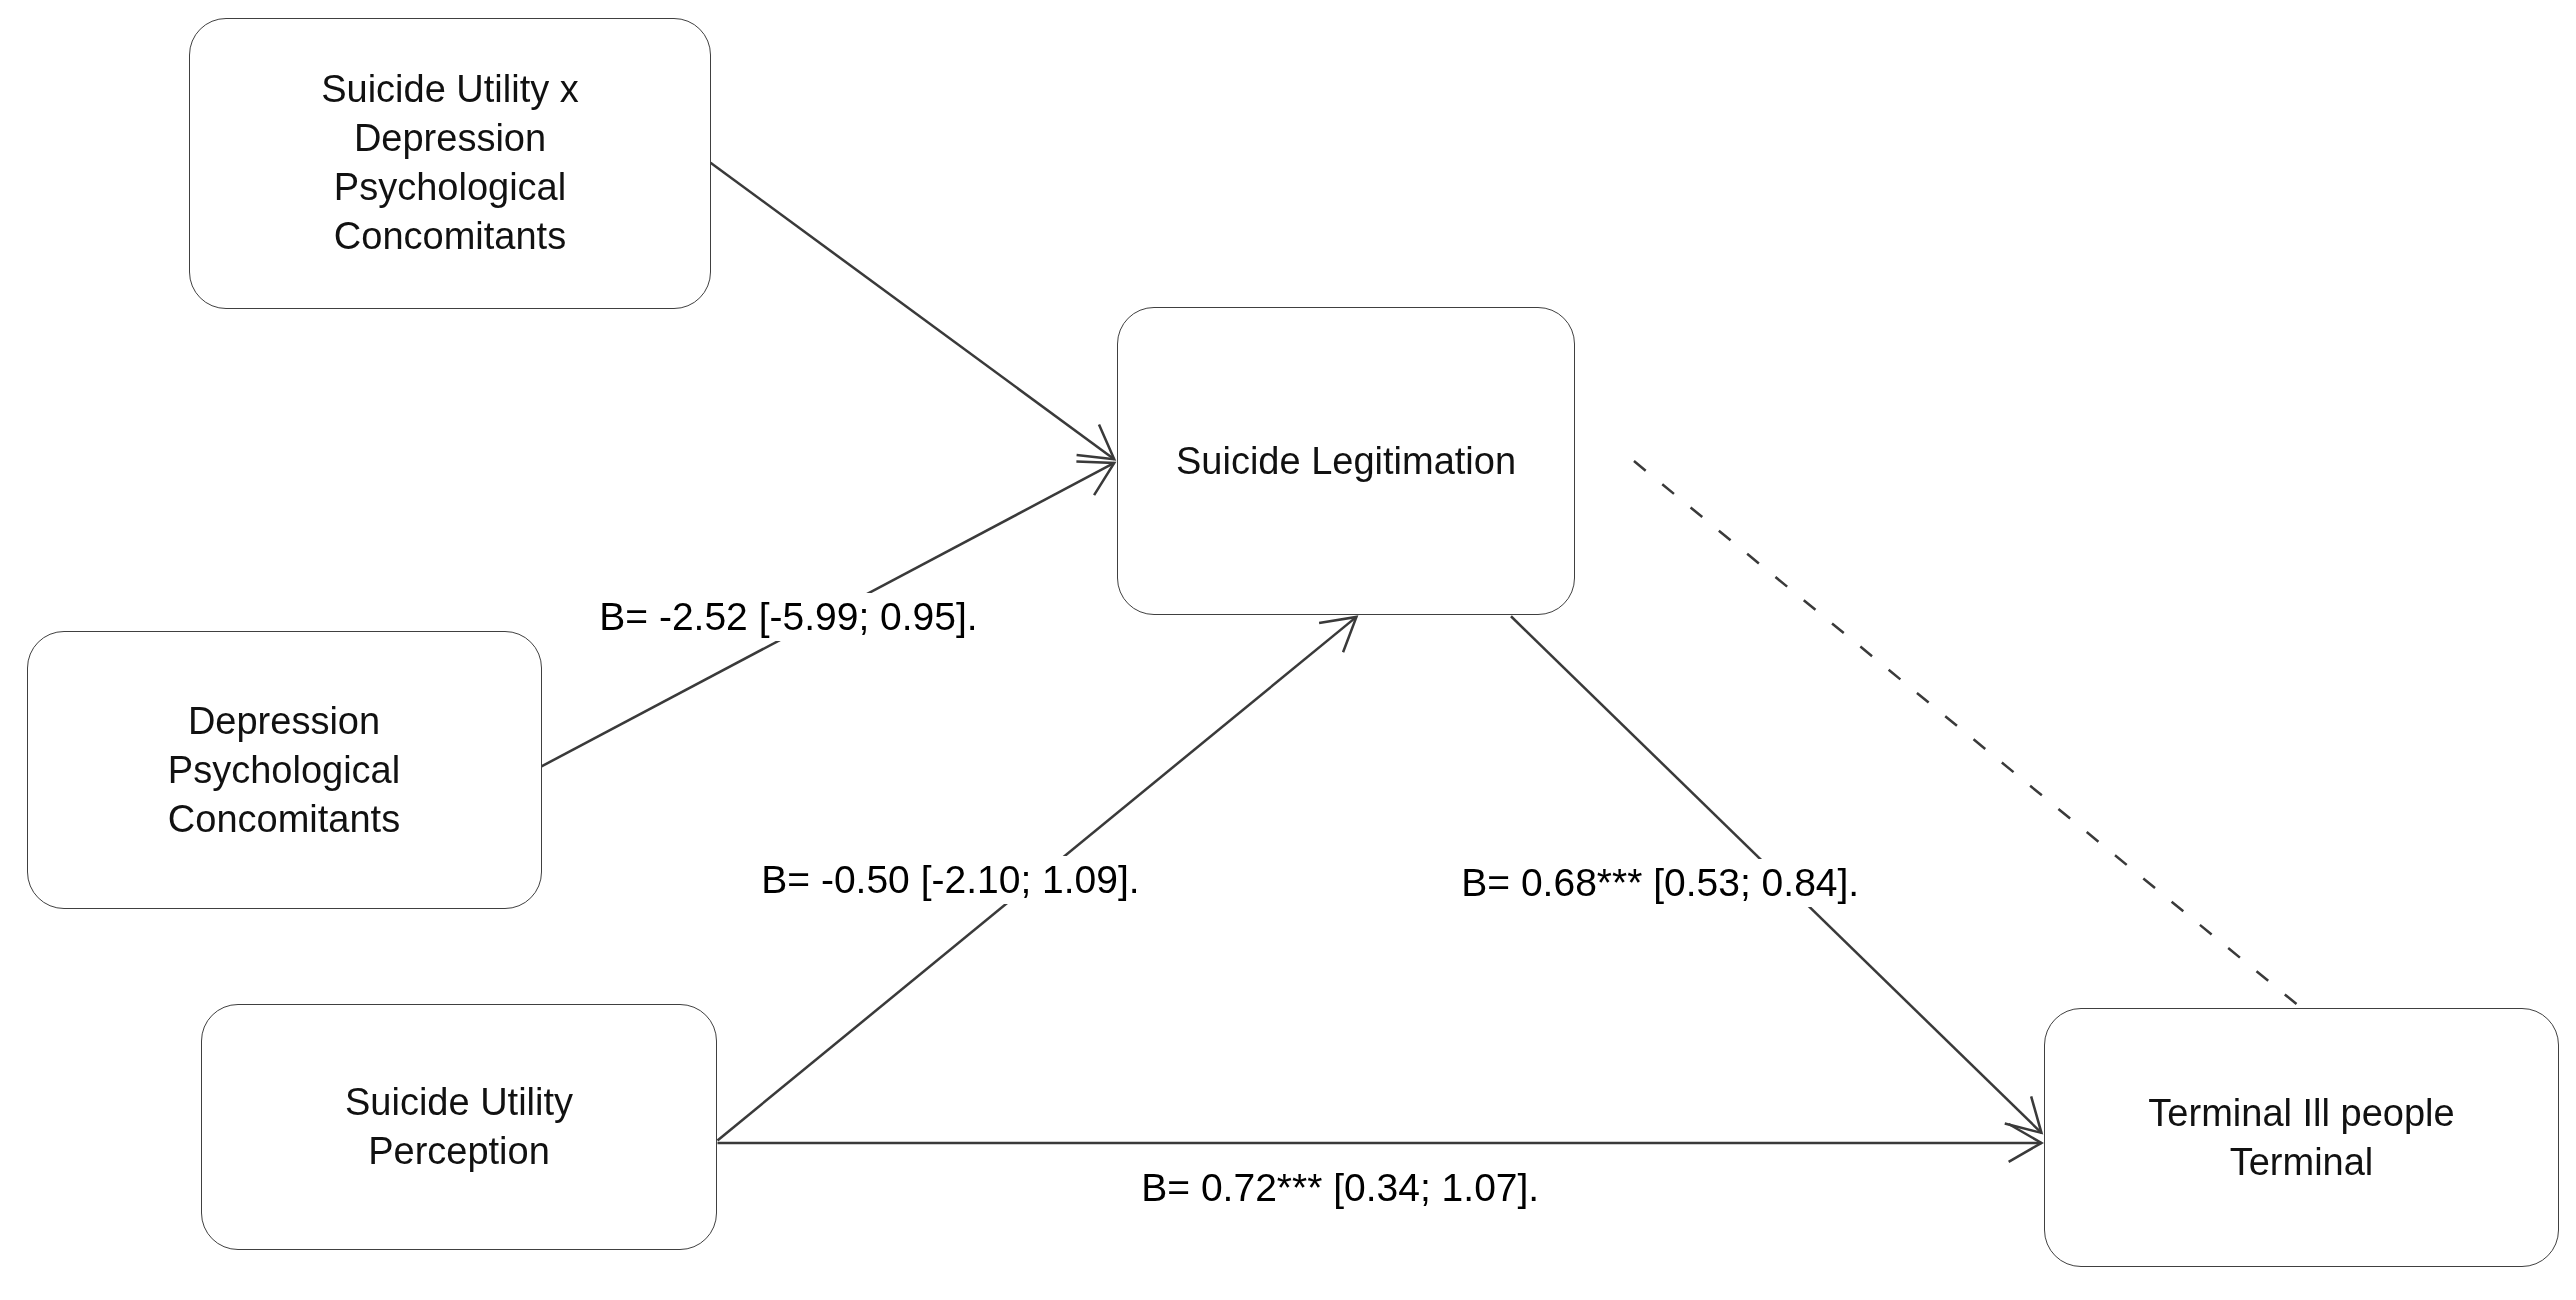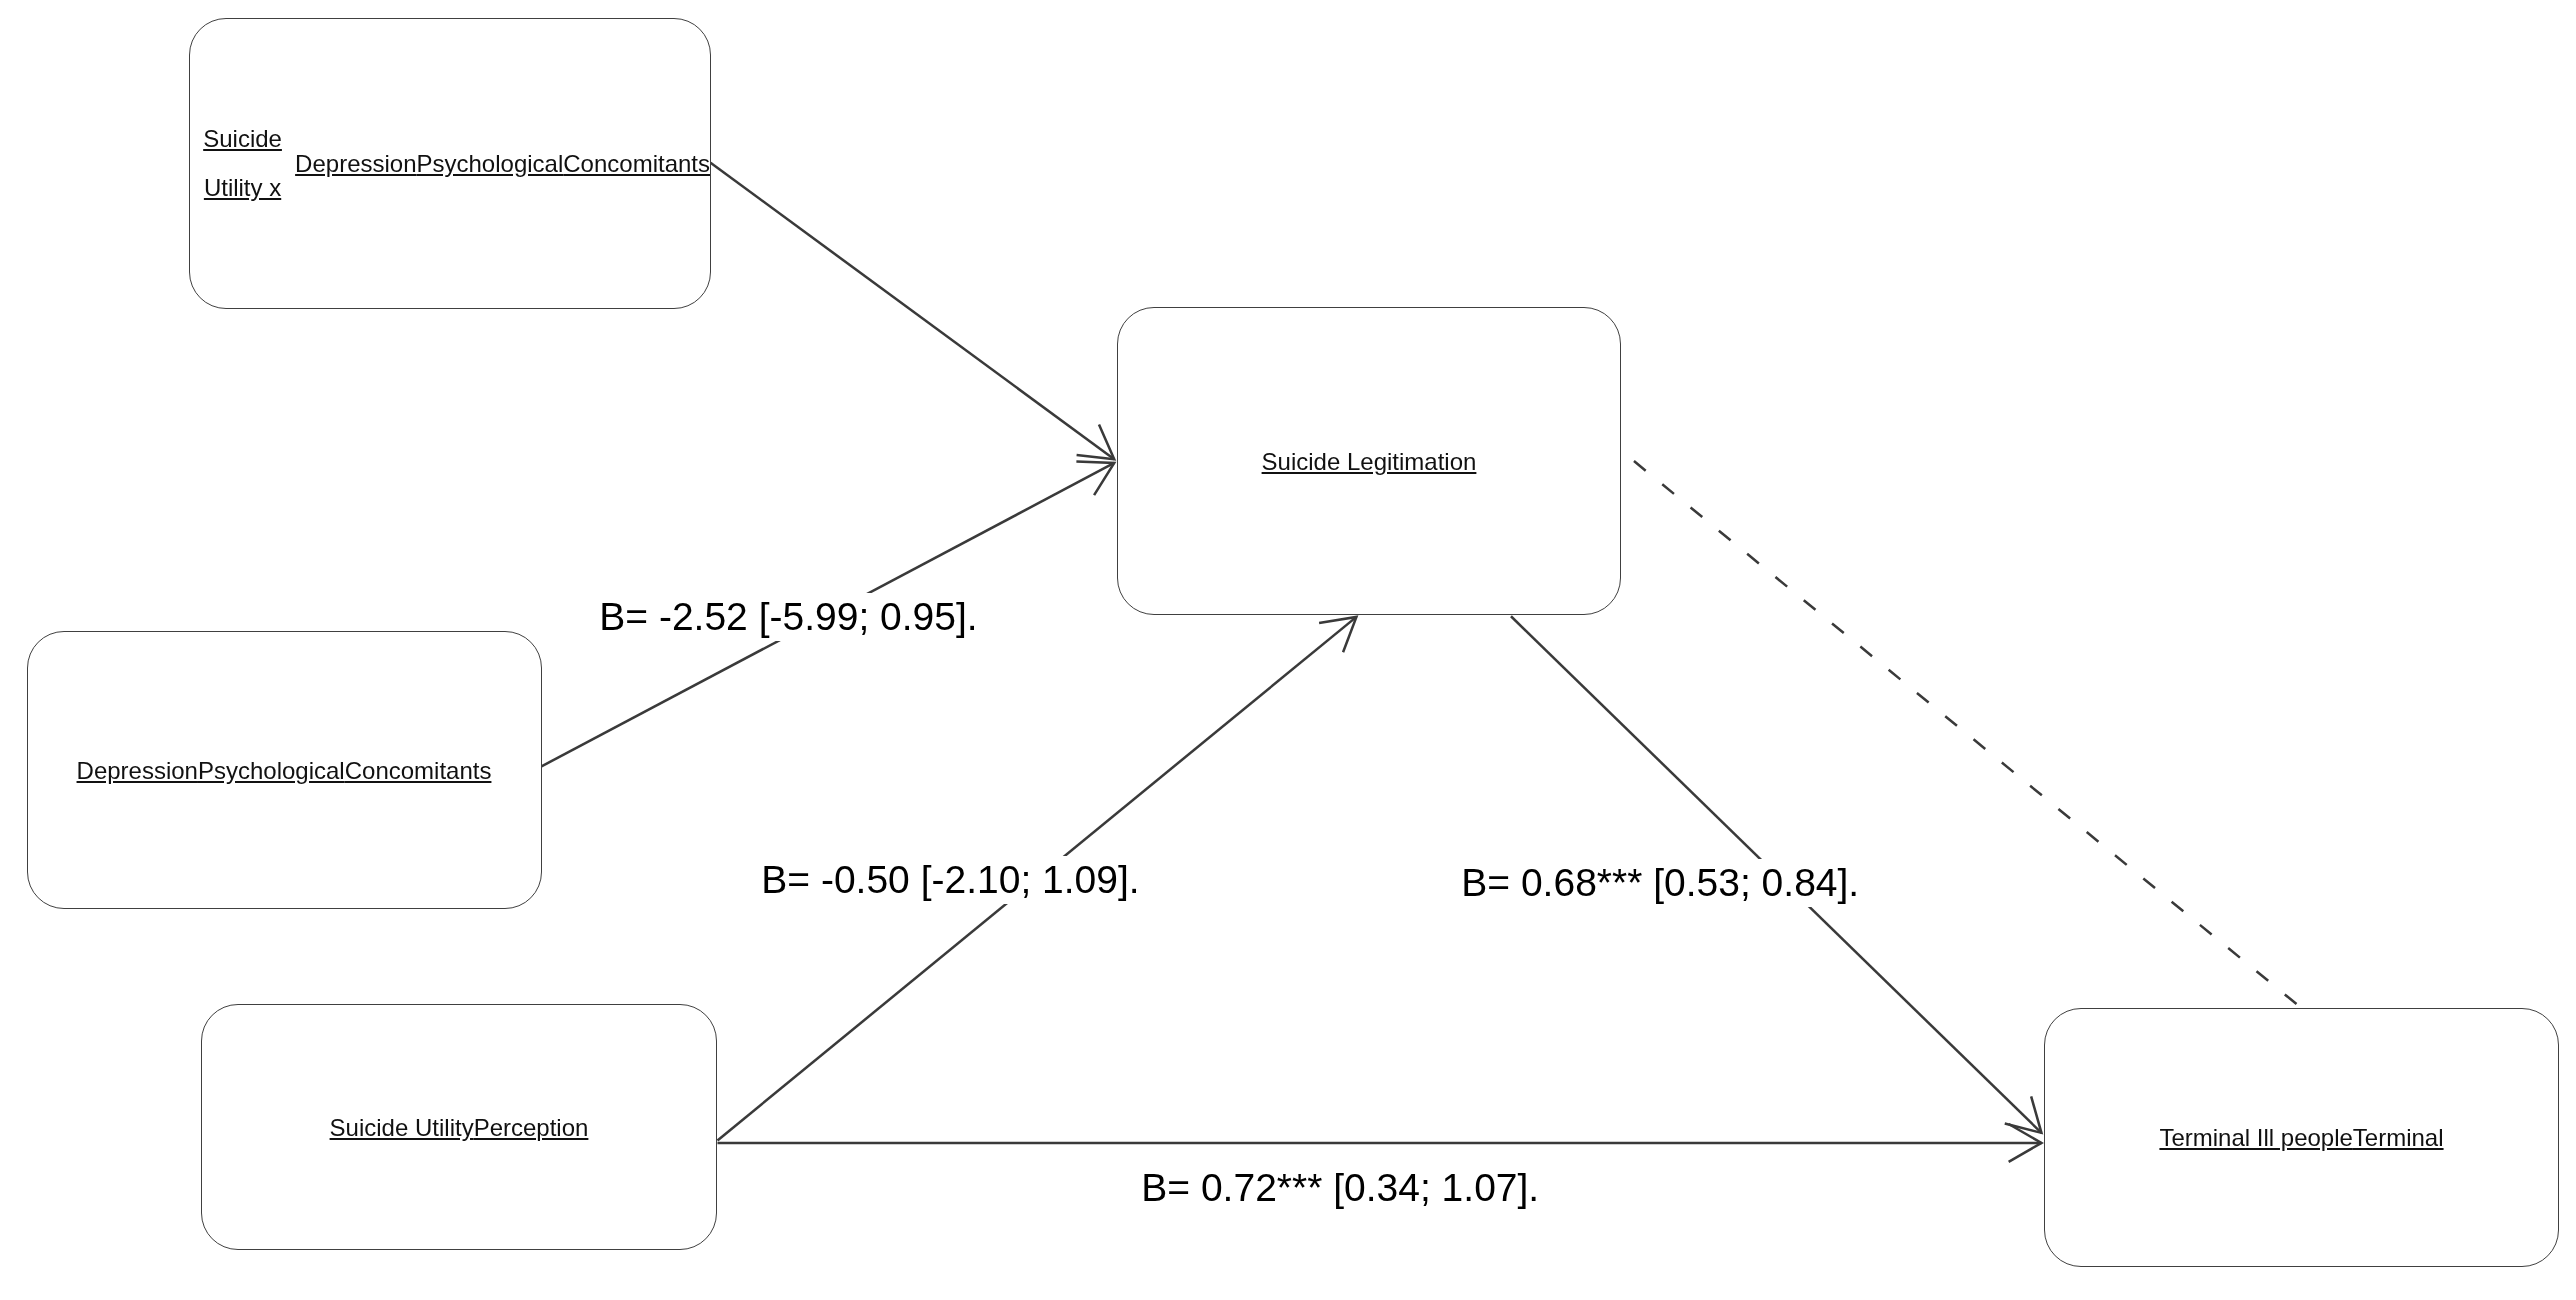--- a/index.html
+++ b/index.html
@@ -28,28 +28,27 @@
     white-space: nowrap;
   }
   .node {
     position: absolute;
     z-index: 3;
     box-sizing: border-box;
     background: #ffffff;
     border: 1.9px solid #404040;
     border-radius: 37px;
     display: flex;
-    flex-direction: row;
+    flex-direction: column;
     align-items: center;
     justify-content: center;
     text-align: center;
     color: #111111;
-    font-size: 24px;
+    font-size: 38px;
     line-height: 49px;
-    text-decoration: underline;
   }
   .node span { display: block; }
 </style>
 </head>
 <body>
 
 <div class="canvas">
 
   <svg class="wires" viewBox="0 0 4083 2061">
     <defs>
@@ -92,21 +91,21 @@
     <span>Depression</span>
     <span>Psychological</span>
     <span>Concomitants</span>
   </div>
 
   <div class="node" style="left:201px; top:1004px; width:516px; height:246px;">
     <span>Suicide Utility</span>
     <span>Perception</span>
   </div>
 
-  <div class="node" style="left:1117px; top:307px; width:504px; height:308px;">
+  <div class="node" style="left:1117px; top:307px; width:458px; height:308px;">
     <span>Suicide Legitimation</span>
   </div>
 
   <div class="node" style="left:2044px; top:1008px; width:515px; height:259px;">
     <span>Terminal Ill people</span>
     <span>Terminal</span>
   </div>
 
 </div>
 

